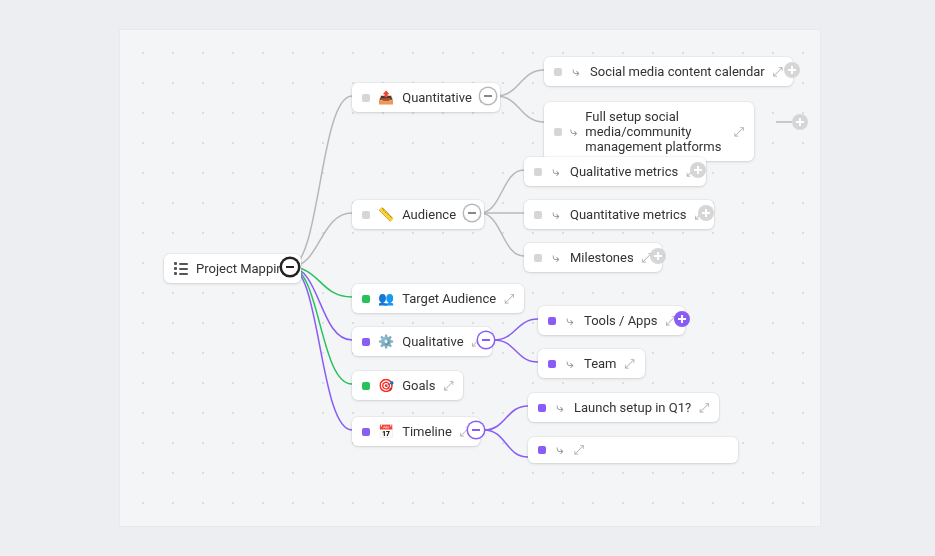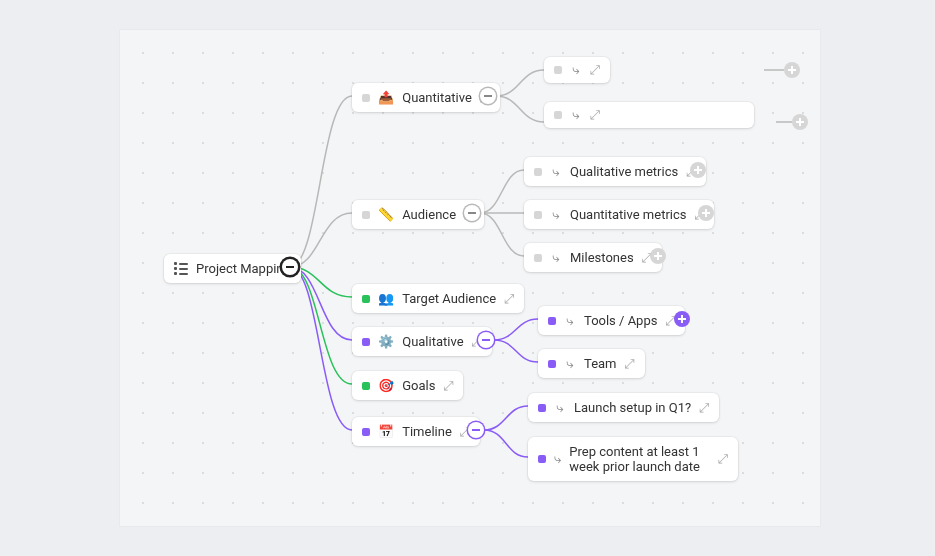--- a/index.html
+++ b/index.html
@@ -180,27 +180,29 @@
     <span class="label">Quantitative</span>
     <span class="expand-icon">⤢</span>
   </div>
   <div class="joint" style="left:360px; top:58px;">
       <div class="minus"></div>
     </div>
 
   <div class="node" style="left:424px; top:27px;">
     <span class="sq"></span>
     <span class="sub-icon">⤷</span>
+    <span class="label">Social media content calendar</span>
     <span class="expand-icon">⤢</span>
   </div>
   <div class="add" style="left:664px; top:32px;"></div>
 
   <div class="node wrap" style="left:424px; top:72px;">
     <span class="sq"></span>
     <span class="sub-icon">⤷</span>
+    <span class="label">Full setup social media/community management platforms</span>
     <span class="expand-icon">⤢</span>
   </div>
   <div class="add" style="left:672px; top:84px;"></div>
 
   <div class="node" style="left:232px; top:170px;">
     <span class="sq"></span>
     <span class="emoji">📏</span>
     <span class="label">Audience</span>
     <span class="expand-icon">⤢</span>
   </div>
@@ -284,17 +286,16 @@
   <div class="node" style="left:408px; top:363px;">
     <span class="sq purple"></span>
     <span class="sub-icon">⤷</span>
     <span class="label">Launch setup in Q1?</span>
     <span class="expand-icon">⤢</span>
   </div>
 
   <div class="node wrap" style="left:408px; top:407px;">
     <span class="sq purple"></span>
     <span class="sub-icon">⤷</span>
-    <span class="label">Prep content at least 1 week prior launch date</span>
     <span class="expand-icon">⤢</span>
   </div>
 
 </div>
 
 </body></html>

